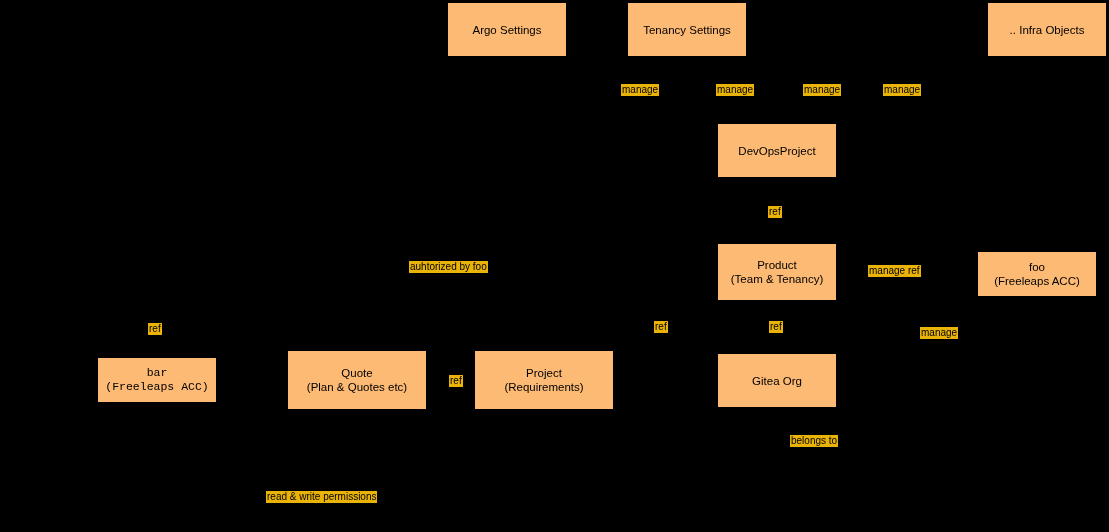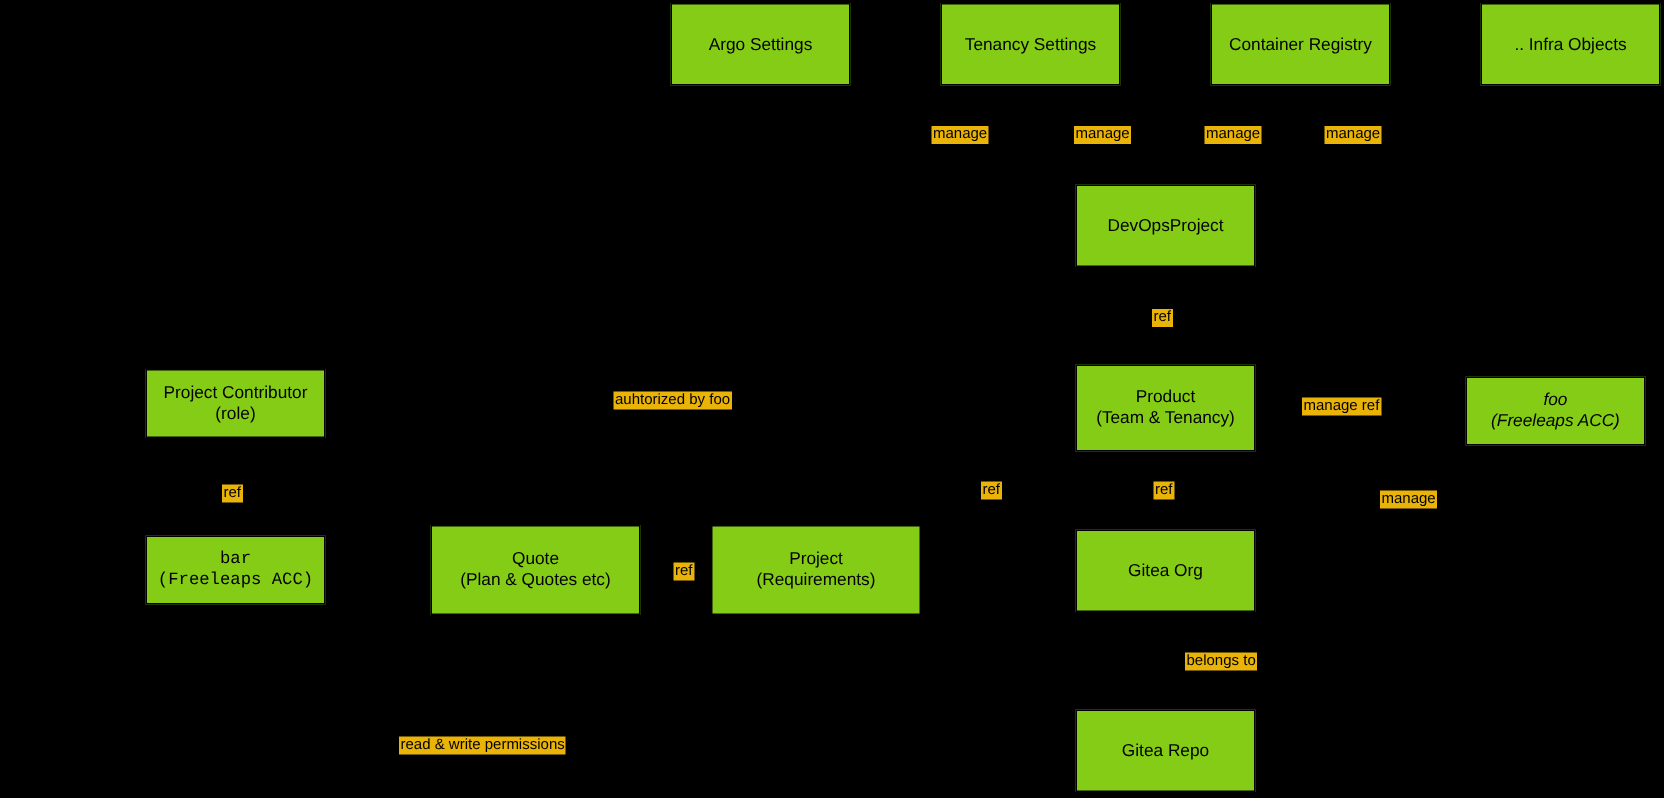--- a/index.html
+++ b/index.html
@@ -10,21 +10,21 @@
   #canvas {
     position: relative;
     width: 1109px;
     height: 532px;
     background: #000000;
     font-family: "Liberation Sans", sans-serif;
     overflow: hidden;
   }
   .node {
     position: absolute;
-    background: #84cc16;
+    background: #fdba74;
     border: 1px solid #000000;
     box-sizing: border-box;
     display: flex;
     align-items: center;
     justify-content: center;
     text-align: center;
     color: #000000;
     font-size: 11.5px;
     line-height: 14px;
     white-space: pre-line;
@@ -39,37 +39,33 @@
     box-sizing: border-box;
     white-space: nowrap;
   }
 </style>
 </head>
 <body>
 
 <div id="canvas">
     <div class="node" style="left: 447px; top: 2px; width: 120px; height: 55px;">Argo Settings</div>
     <div class="node" style="left: 627px; top: 2px; width: 120px; height: 55px;">Tenancy Settings</div>
-    <div class="node" style="left: 807px; top: 2px; width: 120px; height: 55px;">Container Registry</div>
     <div class="node" style="left: 987px; top: 2px; width: 120px; height: 55px;">.. Infra Objects</div>
     <div class="node" style="left: 717px; top: 123px; width: 120px; height: 55px;">DevOpsProject</div>
-    <div class="node" style="left: 97px; top: 246px; width: 120px; height: 46px;">Project Contributor
-(role)</div>
     <div class="node" style="left: 717px; top: 243px; width: 120px; height: 58px;">Product
 (Team &amp; Tenancy)</div>
-    <div class="node" style="left: 977px; top: 251px; width: 120px; height: 46px; font-style: italic;">foo
+    <div class="node" style="left: 977px; top: 251px; width: 120px; height: 46px;">foo
 (Freeleaps ACC)</div>
     <div class="node" style="left: 97px; top: 357px; width: 120px; height: 46px; font-family: Liberation Mono, monospace;">bar
 (Freeleaps ACC)</div>
     <div class="node" style="left: 287px; top: 350px; width: 140px; height: 60px;">Quote
 (Plan &amp; Quotes etc)</div>
     <div class="node" style="left: 474px; top: 350px; width: 140px; height: 60px;">Project
 (Requirements)</div>
     <div class="node" style="left: 717px; top: 353px; width: 120px; height: 55px;">Gitea Org</div>
-    <div class="node" style="left: 717px; top: 473px; width: 120px; height: 55px;">Gitea Repo</div>
     <div class="edge-label" style="left: 621px; top: 84px;">manage</div>
     <div class="edge-label" style="left: 716px; top: 84px;">manage</div>
     <div class="edge-label" style="left: 803px; top: 84px;">manage</div>
     <div class="edge-label" style="left: 883px; top: 84px;">manage</div>
     <div class="edge-label" style="left: 768px; top: 206px;">ref</div>
     <div class="edge-label" style="left: 409px; top: 261px;">auhtorized by foo</div>
     <div class="edge-label" style="left: 868px; top: 265px;">manage ref</div>
     <div class="edge-label" style="left: 148px; top: 323px;">ref</div>
     <div class="edge-label" style="left: 654px; top: 321px;">ref</div>
     <div class="edge-label" style="left: 769px; top: 321px;">ref</div>

